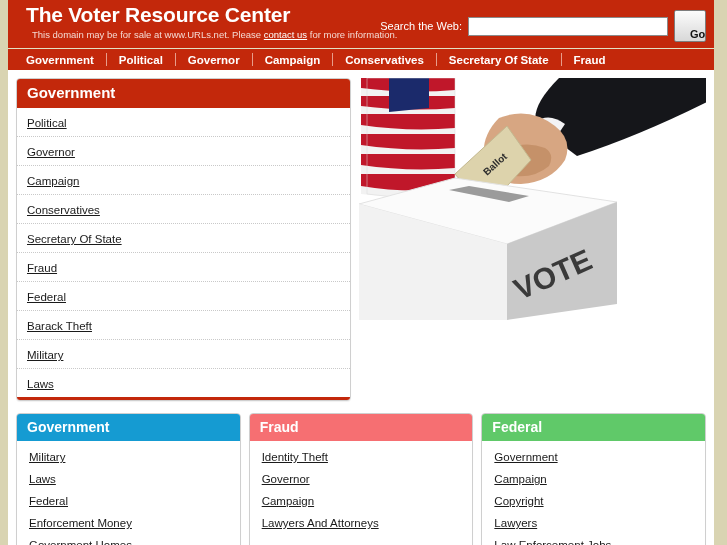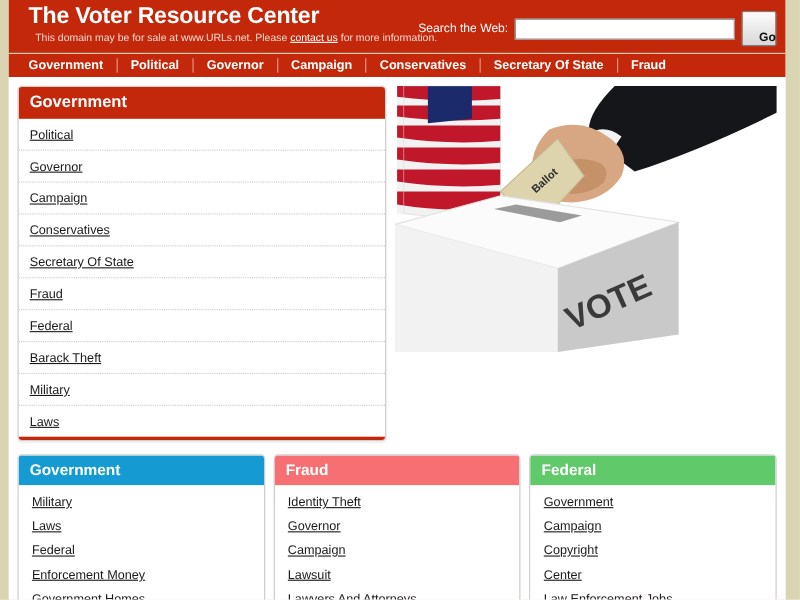--- a/index.html
+++ b/index.html
@@ -284,31 +284,30 @@
               <div class="mini-row"><a href="#">Enforcement Money</a></div>
               <div class="mini-row"><a href="#">Government Homes</a></div>
             </div>
           </div>
           <div class="panel panel-mini">
             <div class="panel-head" style="background: rgb(246, 111, 114);">Fraud</div>
             <div class="mini-body">
               <div class="mini-row"><a href="#">Identity Theft</a></div>
               <div class="mini-row"><a href="#">Governor</a></div>
               <div class="mini-row"><a href="#">Campaign</a></div>
-              <div class="mini-row"><a href="#">Lawsuit</a></div>
               <div class="mini-row"><a href="#">Lawyers And Attorneys</a></div>
             </div>
           </div>
           <div class="panel panel-mini">
             <div class="panel-head" style="background: rgb(96, 201, 105);">Federal</div>
             <div class="mini-body">
               <div class="mini-row"><a href="#">Government</a></div>
               <div class="mini-row"><a href="#">Campaign</a></div>
               <div class="mini-row"><a href="#">Copyright</a></div>
-              <div class="mini-row"><a href="#">Center</a></div>
+              <div class="mini-row"><a href="#">Lawyers</a></div>
               <div class="mini-row"><a href="#">Law Enforcement Jobs</a></div>
             </div>
           </div>
         </div>
     </div>
 
   </div>
 </div>
 
 </body></html>

